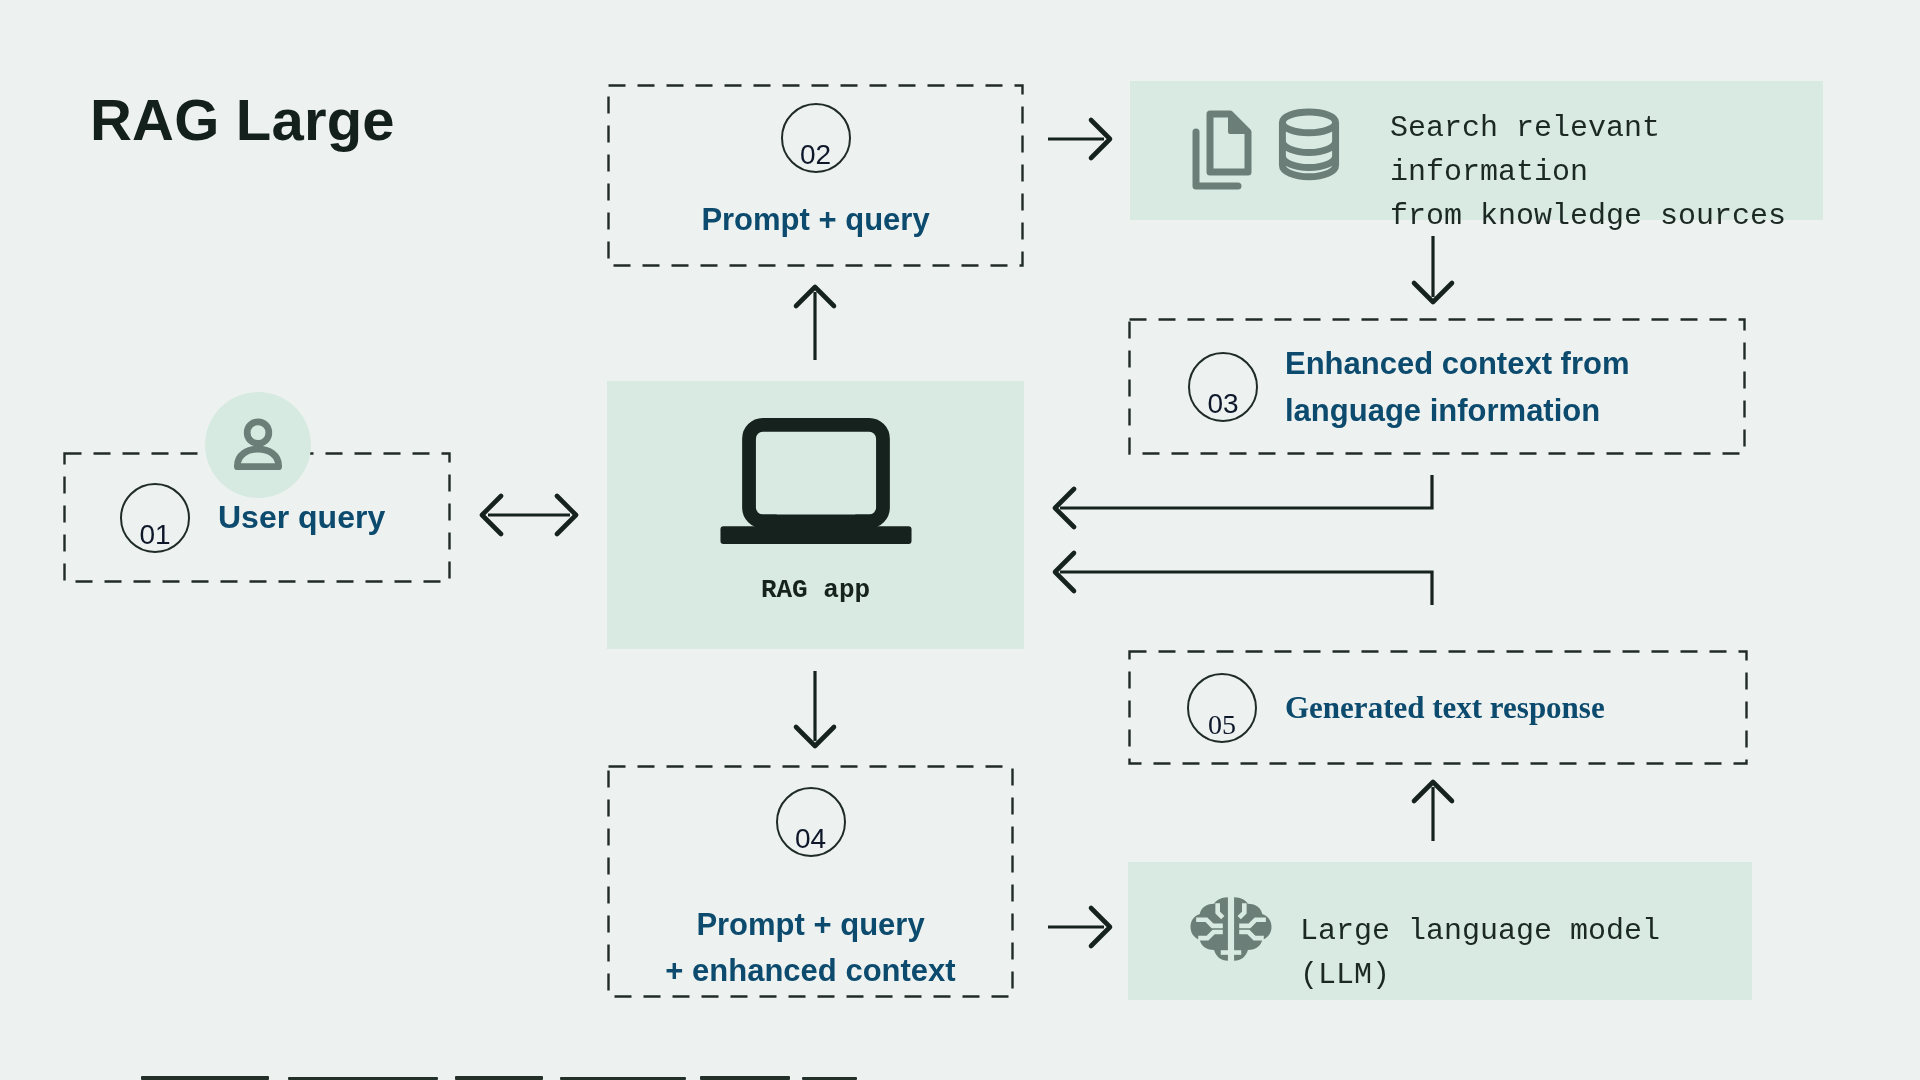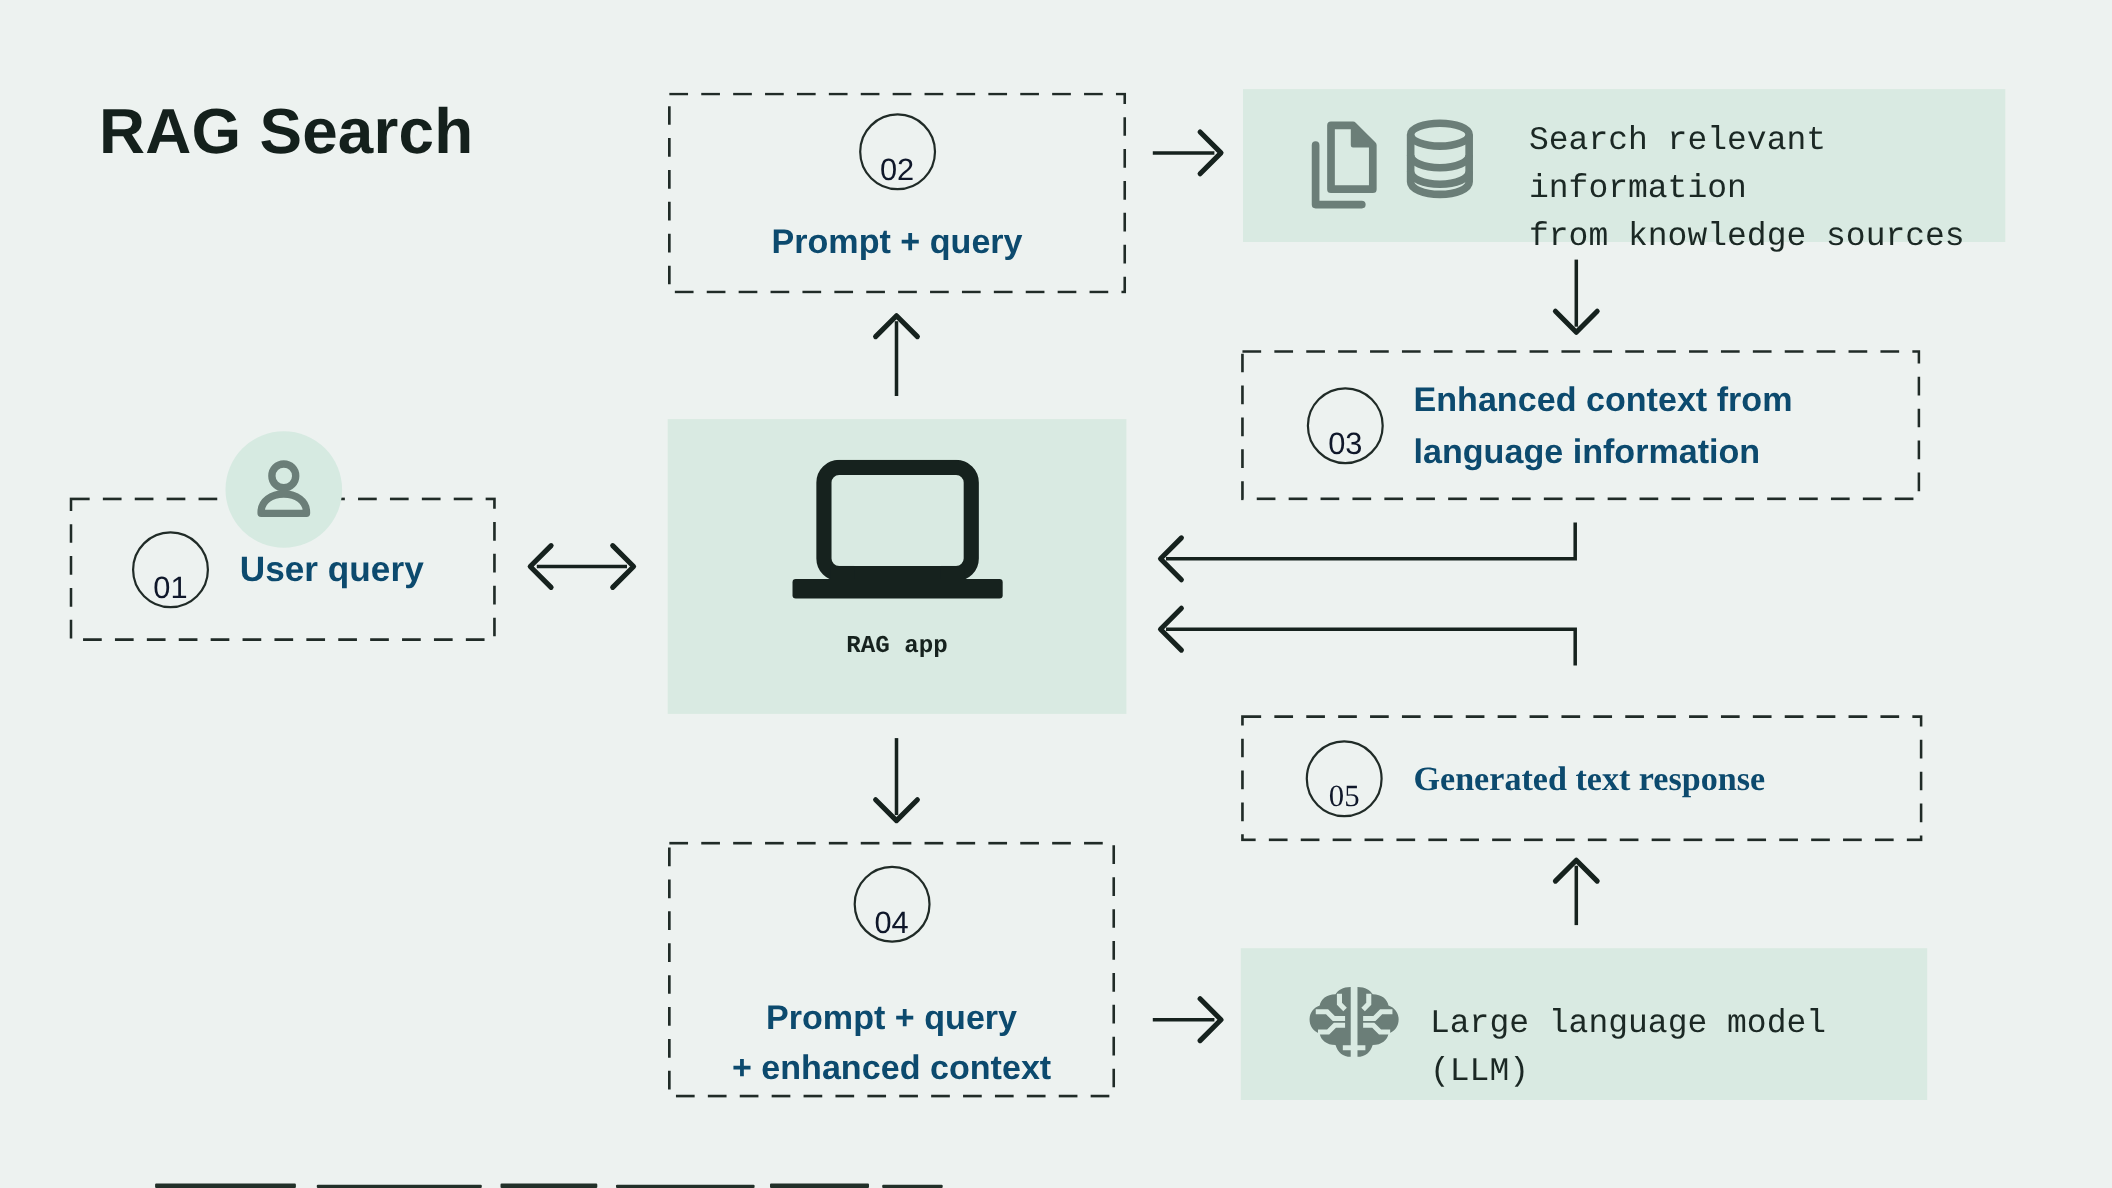--- a/index.html
+++ b/index.html
@@ -41,21 +41,21 @@
   .label-bold { font-weight: 700; font-size: 31px; color: #0c4a6e; }
   .label-bold.center { text-align: center; }
   .lh { line-height: 47px; }
 
   
   .mint-box { position: absolute; background: #d9eae2; display: flex; align-items: center; font-family: Liberation Mono, monospace; }
   .mint-label { font-size: 30px; font-weight: 400; color: #1b2824; line-height: 44px; }
 
   
   .rag-app { flex-direction: column; justify-content: flex-start; }
-  .rag-label { font-size: 22px; font-weight: 700; color: #16221e; }
+  .rag-label { font-size: 26px; font-weight: 700; color: #16221e; }
 
   
   .avatar {
     position: absolute; left: 205px; top: 392px; width: 106px; height: 106px;
     border-radius: 50%; background: #d6eae1;
     display: flex; align-items: center; justify-content: center;
   }
 
   
   .arrows { position: absolute; inset: 0; pointer-events: none; }
@@ -65,21 +65,21 @@
   
   .crop-edge { position: absolute; bottom: 0; left: 0; width: 100%; height: 6px; }
   .crop-edge span { position: absolute; bottom: 0; background: #223029; border-radius: 1px; display: block; }
 </style>
 </head>
 <body>
 
 <div class="stage">
 
   <div class="title">
-    <div>RAG Search</div>
+    <div>RAG Large</div>
   </div>
 
   <svg class="arrows" width="1920" height="1080" viewBox="0 0 1920 1080">
     <g>
       <path class="shaft" d="M1048 139 L1104 139"></path>
       <path class="head" d="M1091 120 L1110 139 L1091 158"></path>
     </g>
     <g>
       <path class="shaft" d="M1433 236 L1433 297"></path>
       <path class="head" d="M1414 283 L1433 302 L1452 283"></path>

